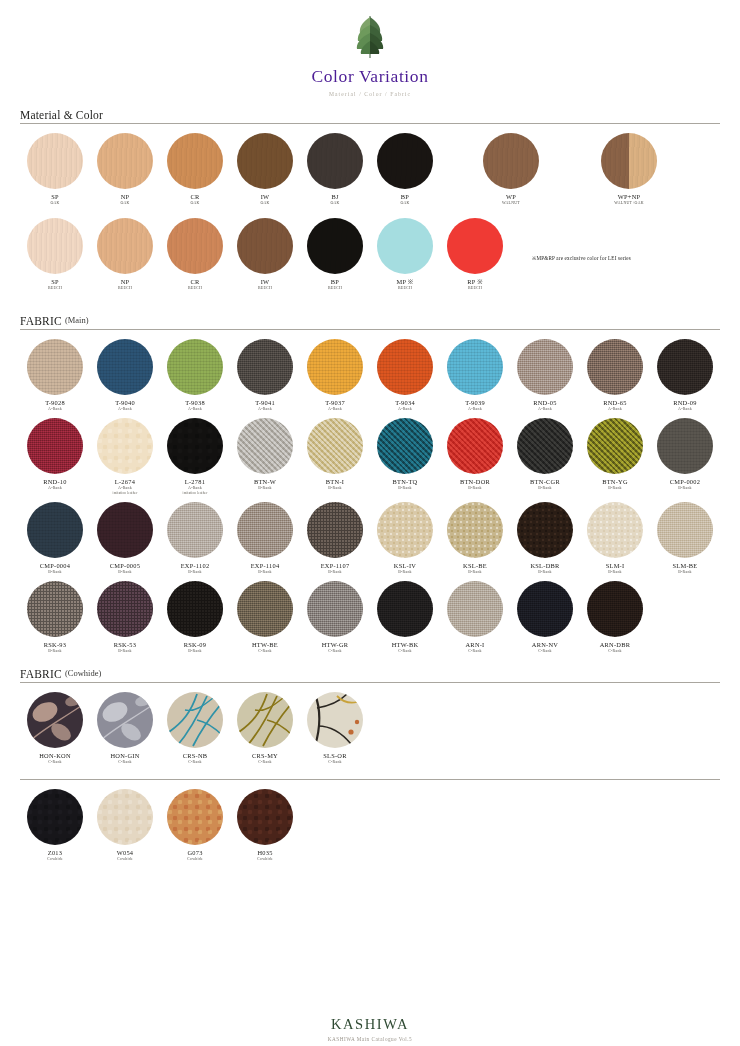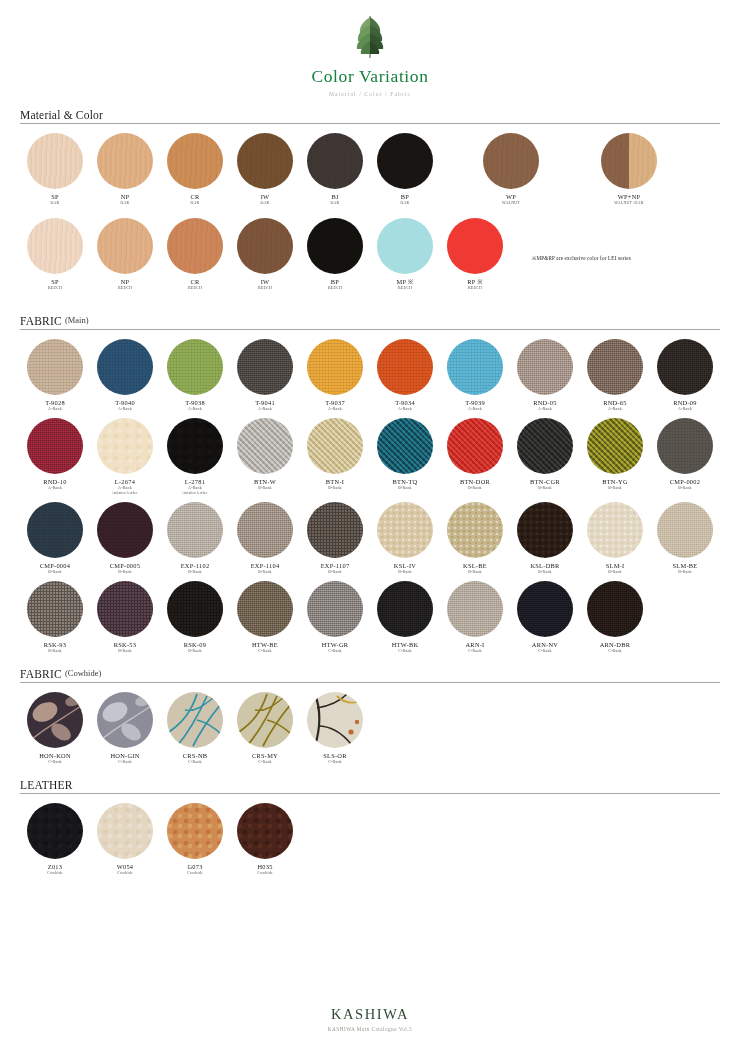--- a/index.html
+++ b/index.html
@@ -9,21 +9,21 @@
     font-family: "Liberation Serif", serif;
     color: #1d1d1b;
     overflow: hidden;
   }
   .page { position: relative; width: 740px; height: 1046px; padding: 0 20px; }
 
   
   .header { text-align: center; padding-top: 14px; }
   .leaf { display: block; margin: 0 auto 6px; }
   .title {
-    font-size: 17.5px; letter-spacing: 0.6px; color: #15803d;
+    font-size: 17.5px; letter-spacing: 0.6px; color: #4c1d95;
     font-family: "Liberation Serif", serif; font-weight: 400;
   }
   .subtitle {
     font-size: 5.6px; letter-spacing: 1.1px; color: #b5b0a6; margin-top: 4px;
   }
 
   
   .section { margin-top: 10px; }
   .sec-head {
     display: flex; align-items: flex-start; gap: 3px;
@@ -120,21 +120,21 @@
     mix-blend-mode: overlay;
   }
   .smooth::after { content: none; }
   .split { display: flex; }
   .split > i { display: block; width: 50%; height: 100%; position: relative; }
 
   
   .pat-svg { position: absolute; inset: 0; }
 
   
-  .footer { position: absolute; left: 0; right: 0; bottom: 14px; text-align: center; }
+  .footer { position: absolute; left: 0; right: 0; bottom: 4px; text-align: center; }
   .brand {
     font-size: 14.5px; letter-spacing: 1.6px; color: #2f4a33;
     font-family: "Liberation Serif", serif;
   }
   .brand-sub { font-size: 5.2px; letter-spacing: 0.5px; color: #9b968d; margin-top: 3px; }
 </style>
 </head>
 <body>
 
 <div class="page">
@@ -525,23 +525,20 @@
              <circle cx="50" cy="30" r="2.2" fill="#c06a35"></circle>
             </svg>
           </div>
           <div class="lbl">SLS-OR</div>
           <div class="sub-lbl">C-Rank</div>
         </div>
       </div>
   </div>
 
   <div class="section" style="margin-top:8px;">
-    <div class="sec-head">
-      <span class="main">LEATHER</span>
-    </div>
     <div class="sec-rule"></div>
     <div class="grid" id="leather-grid">
         <div class="cell">
           <div class="sw leather-tex" style="background: rgb(23, 22, 26);"></div>
           <div class="lbl">Z013</div>
           <div class="sub-lbl">Cowhide</div>
         </div>
         <div class="cell">
           <div class="sw leather-tex" style="background: rgb(228, 215, 194);"></div>
           <div class="lbl">W054</div>

